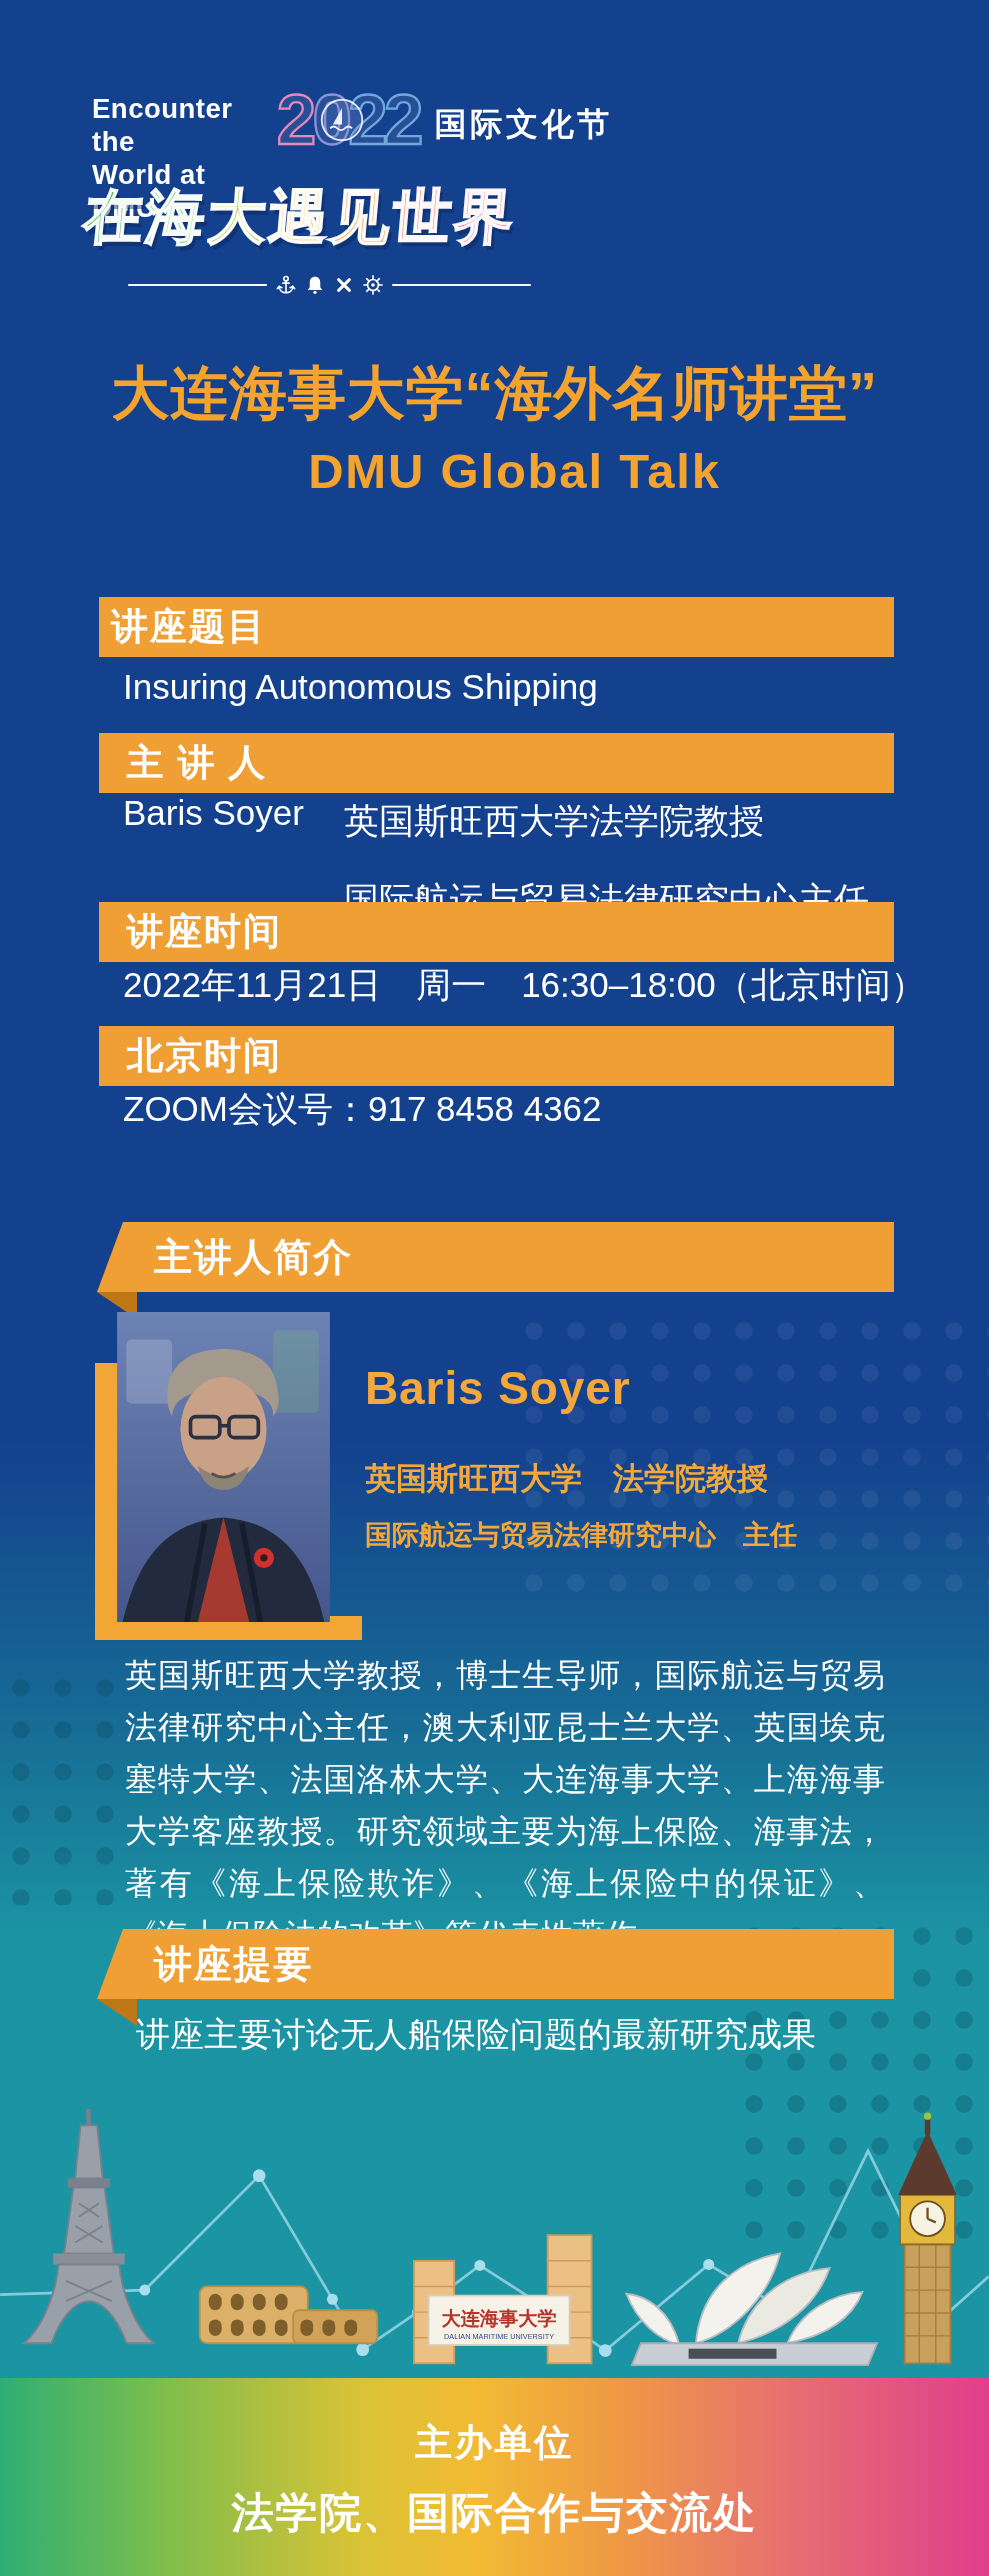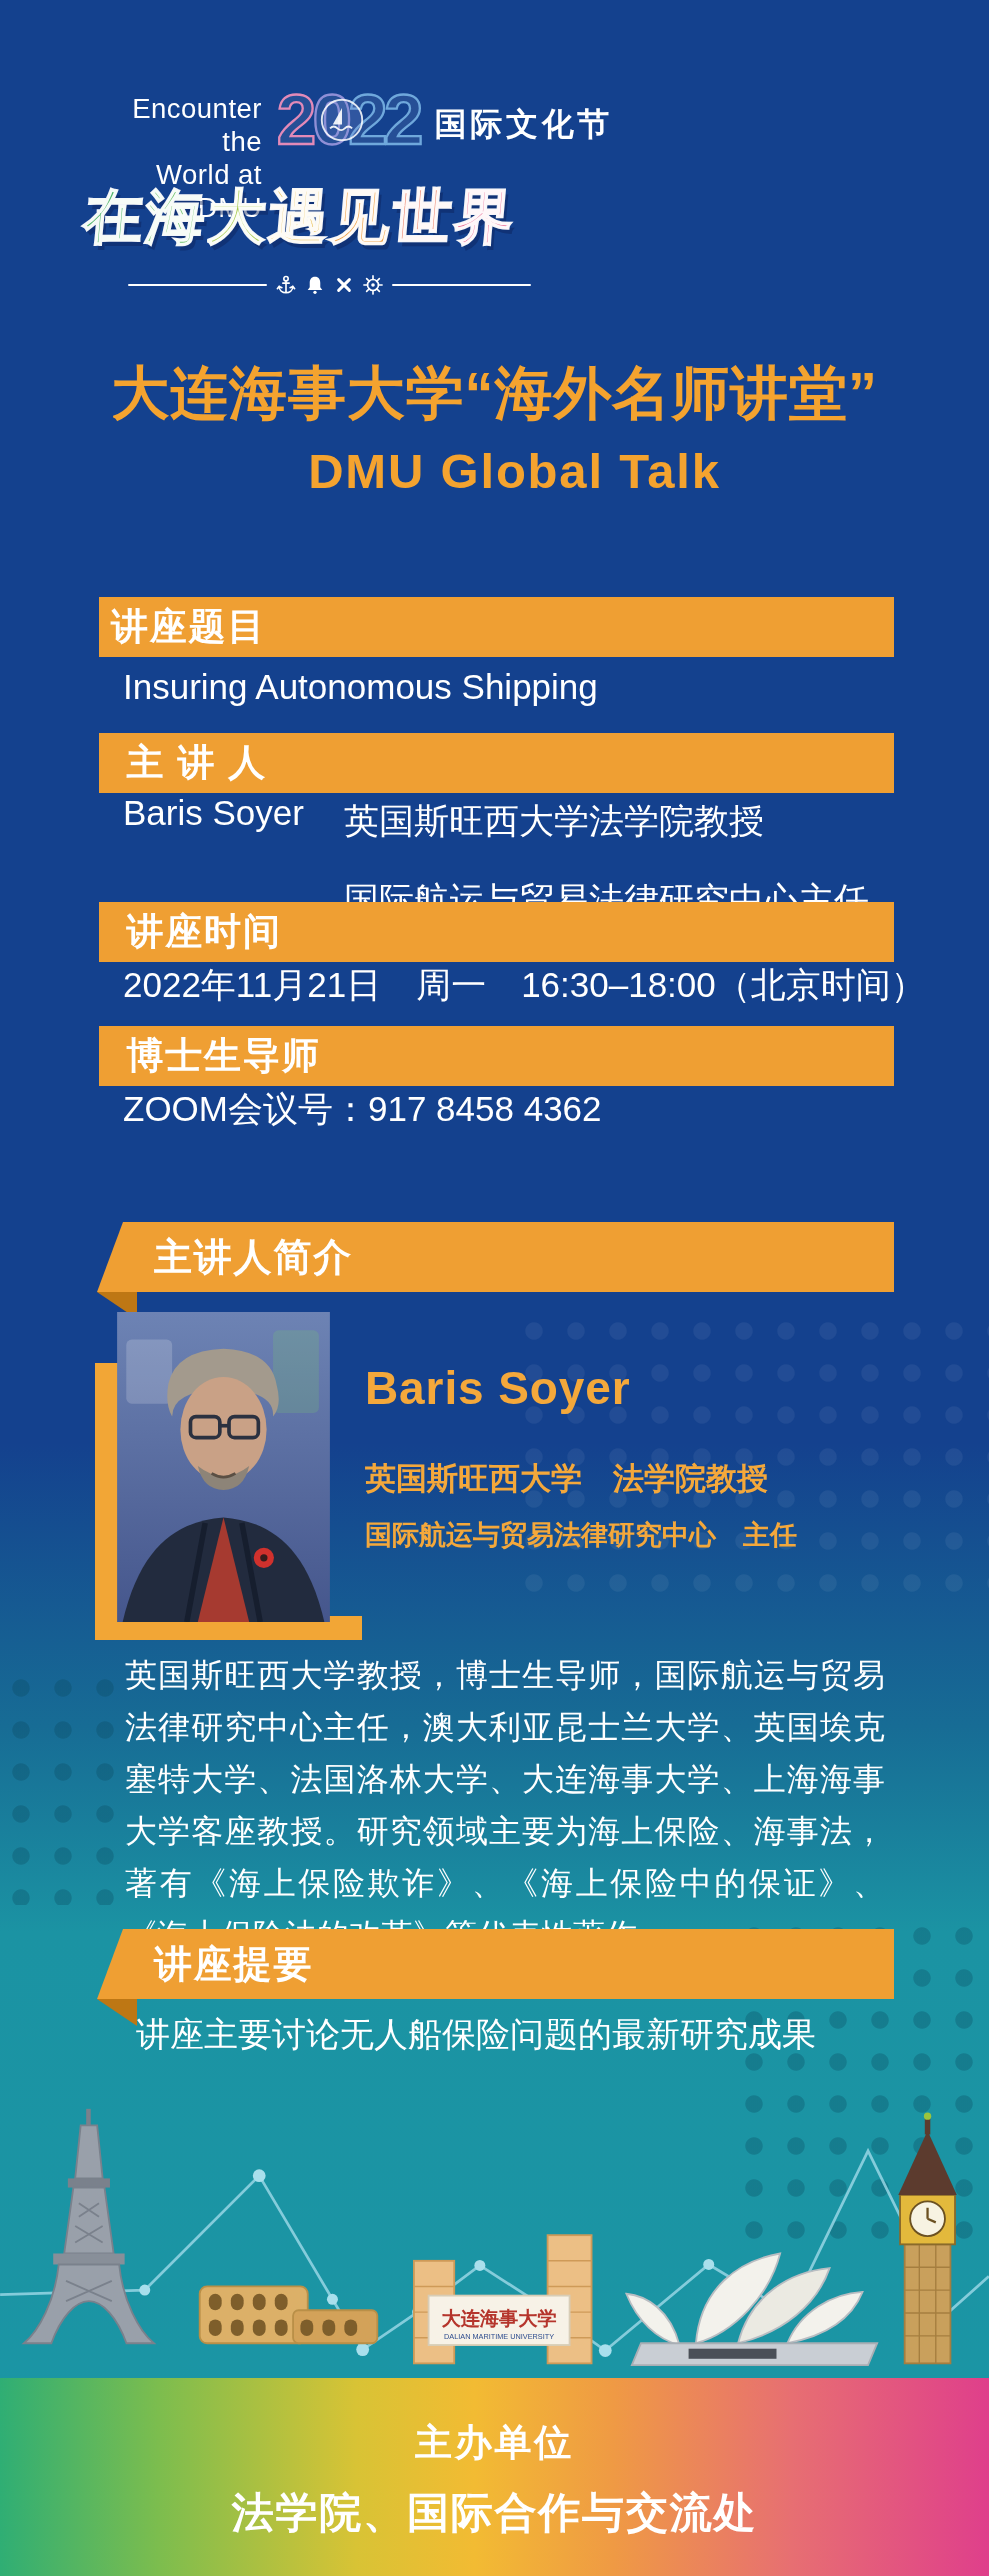--- a/index.html
+++ b/index.html
@@ -4,21 +4,21 @@
 <style>
   html,body{margin:0;padding:0;background:#0c2a5e;}
   *{box-sizing:border-box;}
   .poster{
     position:relative;width:989px;height:2576px;overflow:hidden;
     font-family:"Liberation Sans",sans-serif;
     background:linear-gradient(180deg,#14418E 0%,#14418E 56%,#176C95 67%,#1B93A3 75%,#1B96A5 100%);
   }
   
   .hdr{position:absolute;left:92px;top:79px;display:flex;align-items:flex-start;gap:14.7px;}
-  .tagline{width:170px;text-align:right;color:#fff;font-weight:normal;font-size:27.5px;line-height:33px;padding-top:13px;letter-spacing:0.5px;}
+  .tagline{width:170px;text-align:left;color:#fff;font-weight:bold;font-size:27.5px;line-height:33px;padding-top:13px;letter-spacing:0.5px;}
   .year{position:relative;display:flex;font-weight:bold;font-size:71px;line-height:82px;letter-spacing:-3.7px;}
   .year span{color:rgba(255,255,255,.08);}
   .yr0{-webkit-text-stroke:2.3px #E38AB8;}
   .yr1{-webkit-text-stroke:2.3px #8F8FD6;}
   .yr2,.yr3{-webkit-text-stroke:2.3px #6FA8DC;}
   .dmu-logo{position:absolute;left:42px;top:18.3px;width:46px;height:46px;}
   .festival{color:#fff;font-weight:bold;font-size:32px;letter-spacing:3.7px;padding-top:24px;}
   
   .slogan{position:absolute;left:84px;top:178px;display:flex;gap:2.7px;transform:skewX(-5deg);
     font-weight:bold;font-size:59px;line-height:79px;
@@ -156,21 +156,21 @@
       <span>国际航运与贸易法律研究中心主任</span>
     </span>
   </div>
 
   <div class="bar bar-time">
     <span>讲座时间</span>
   </div>
   <div class="content time-value">2022年11月21日　周一　16:30–18:00（北京时间）</div>
 
   <div class="bar bar-platform">
-    <span>博士生导师</span>
+    <span>北京时间</span>
   </div>
   <div class="content platform-1">ZOOM会议号：917 8458 4362</div>
 
   <div class="ribbon ribbon-profile">
     <span>主讲人简介</span>
   </div>
   <div class="fold fold-profile"></div>
 
   <div class="frame-v"></div>
   <div class="frame-h"></div>

